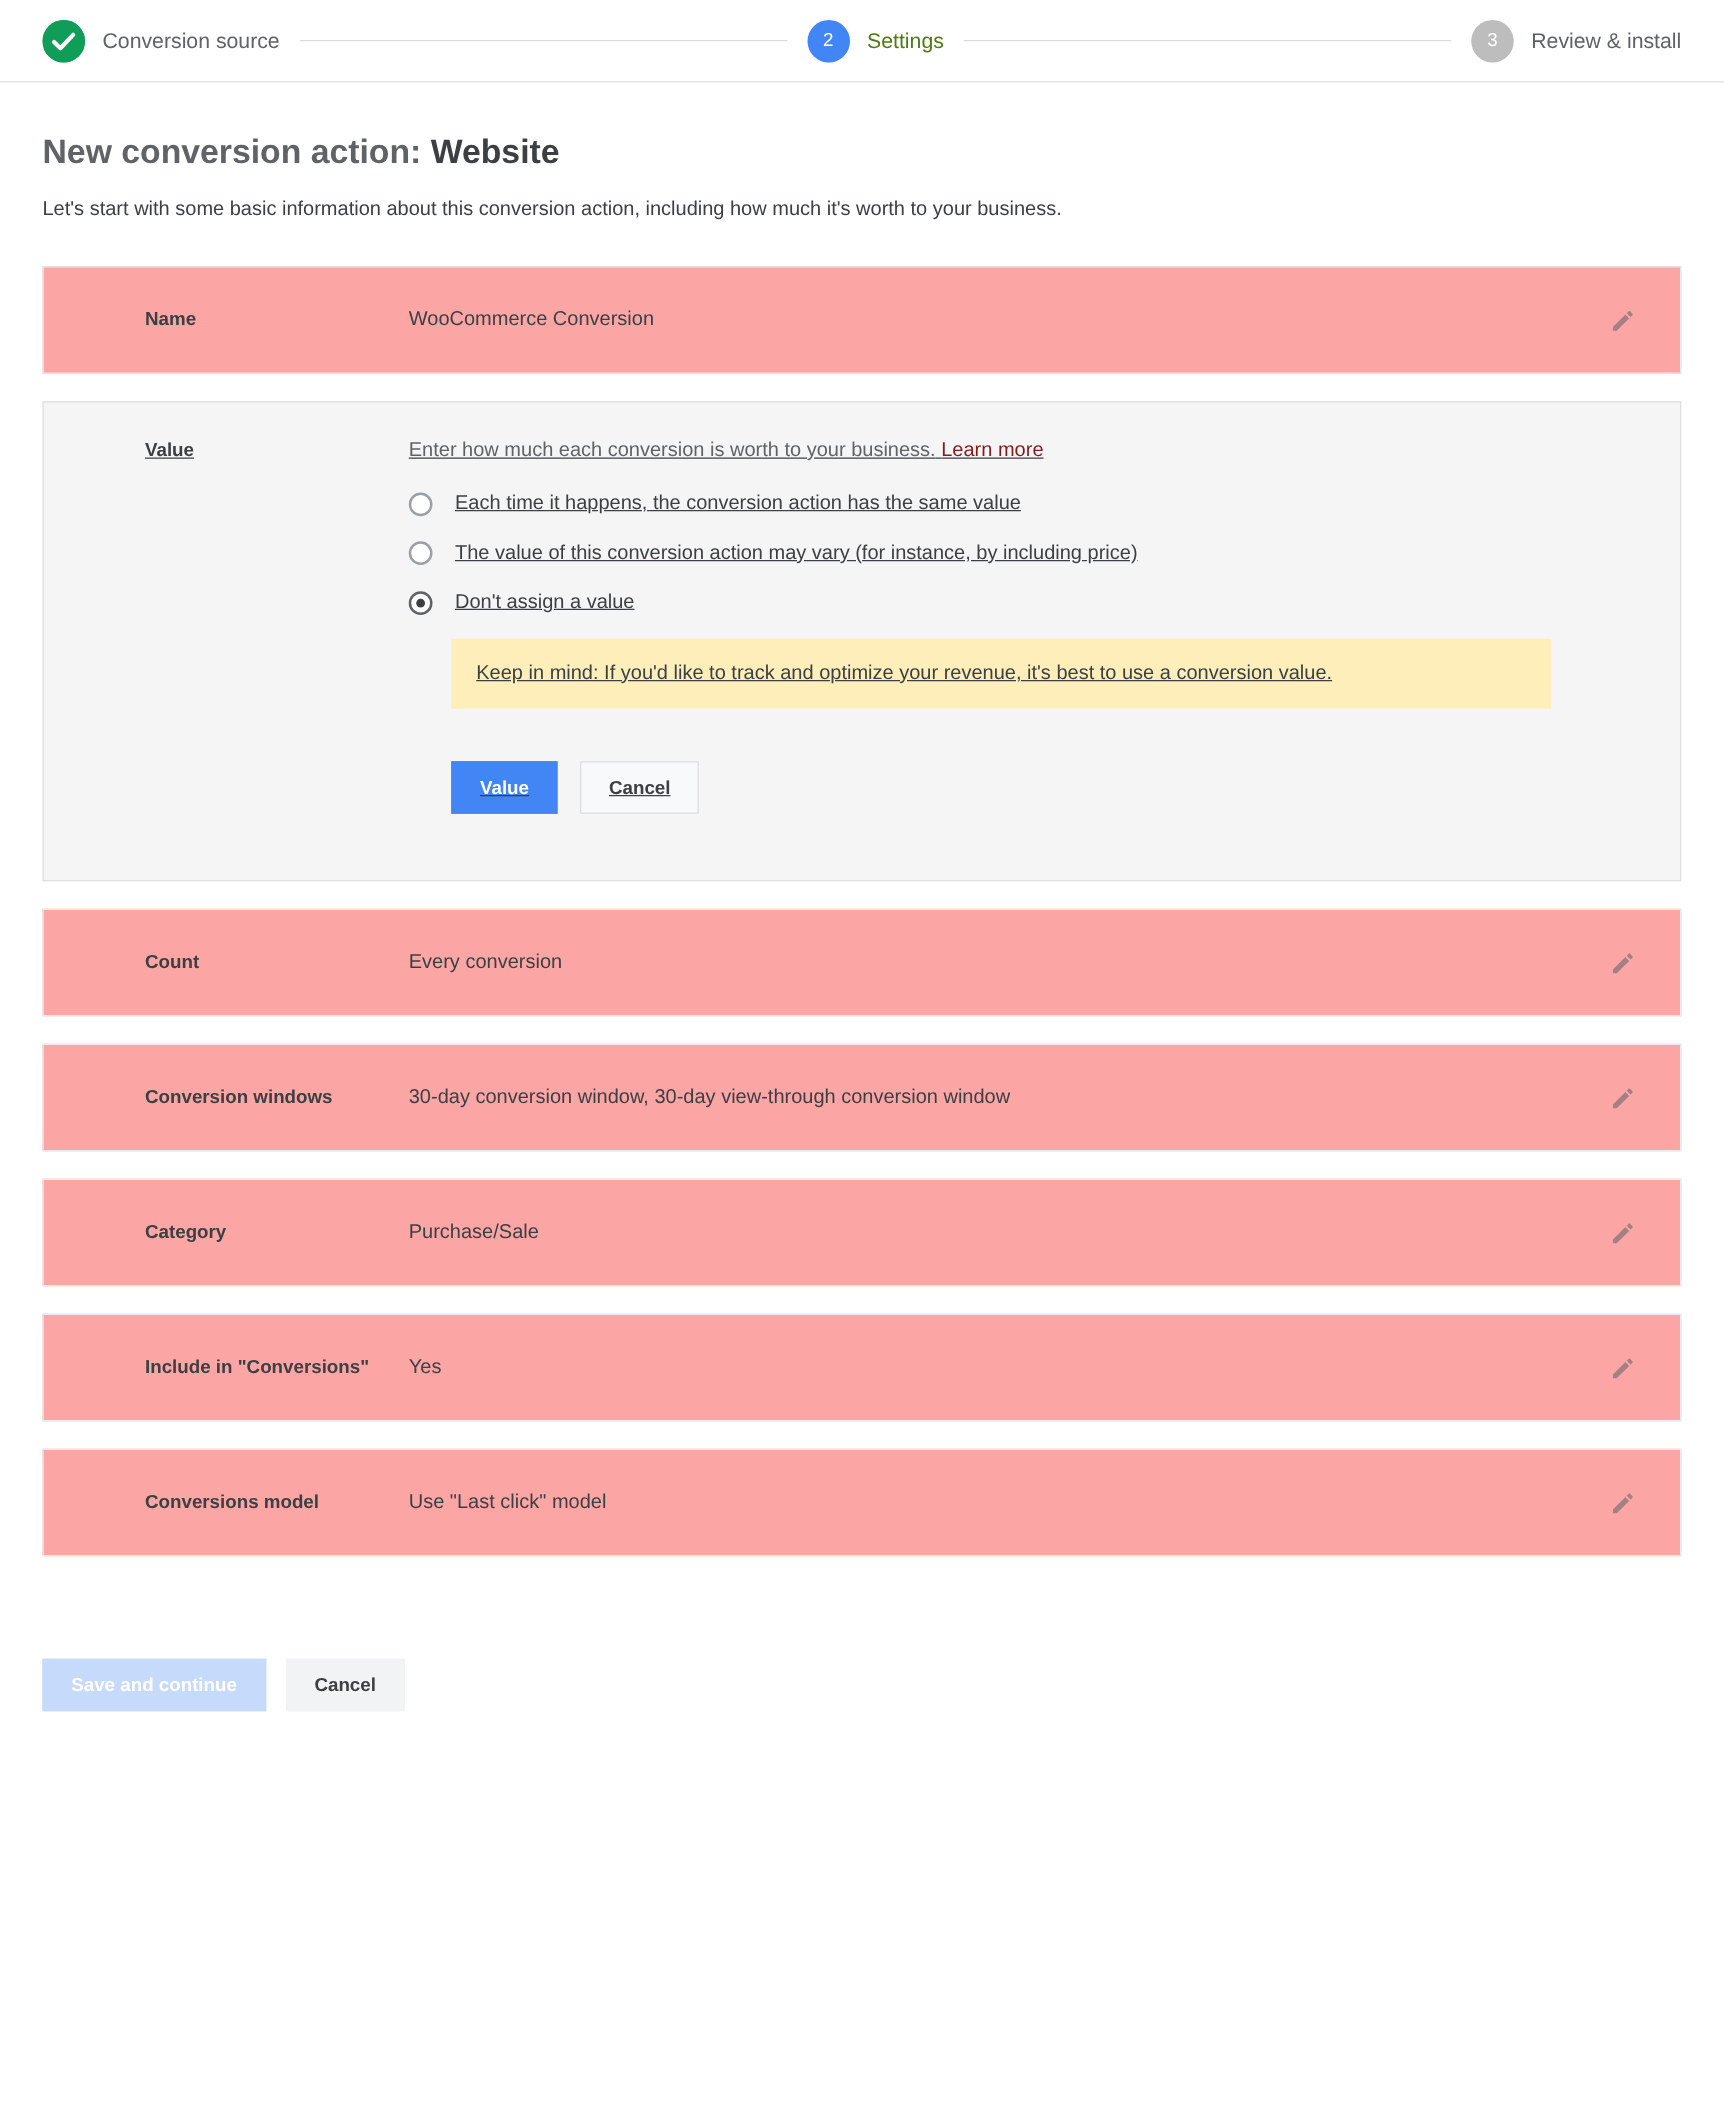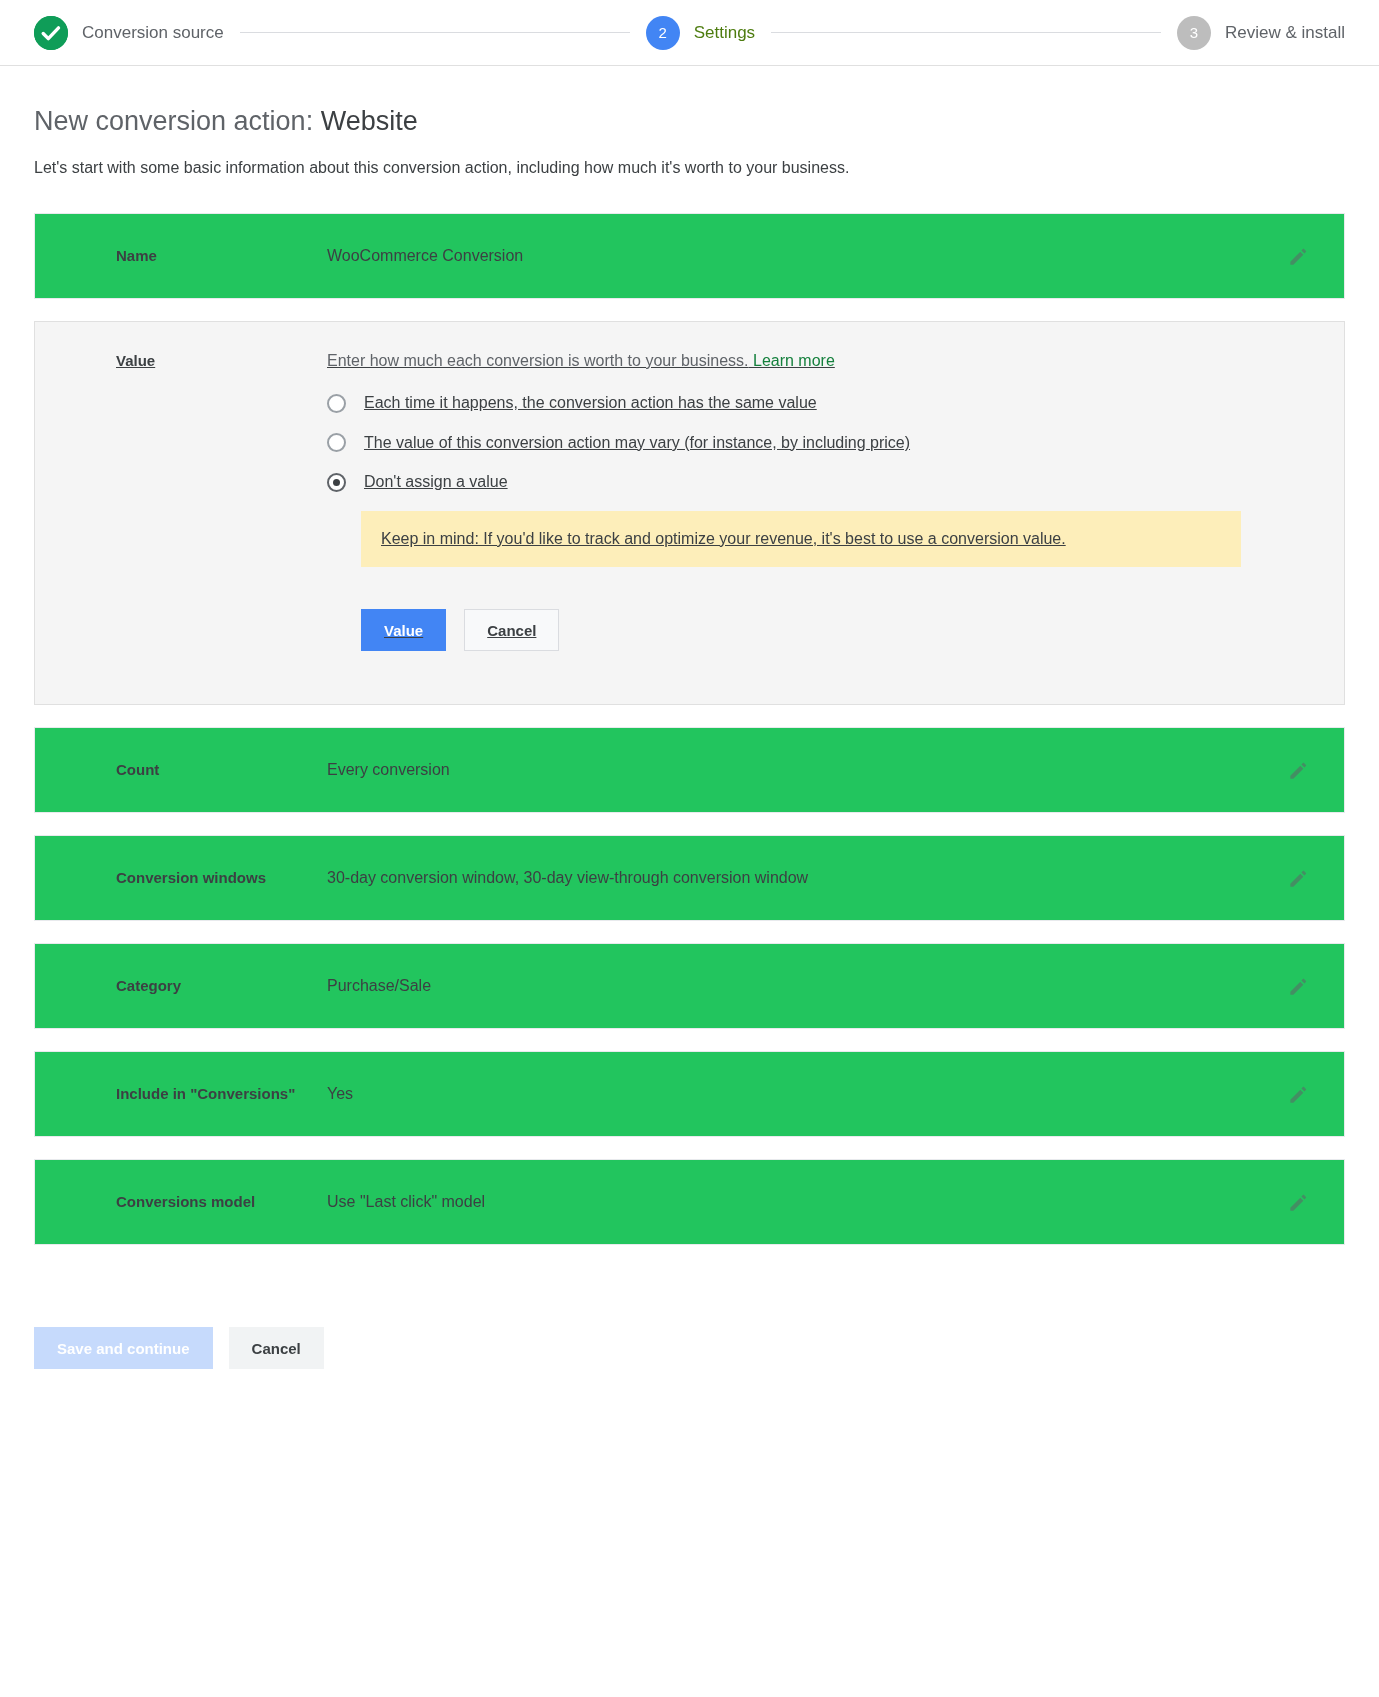--- a/index.html
+++ b/index.html
@@ -60,37 +60,37 @@
     width: 34px;
     height: 34px;
   }
 
   
   .page {
     padding: 40px 34px 0 34px;
   }
   .page-title {
     font-size: 27px;
-    font-weight: 400;
+    font-weight: 700;
     color: #5f6368;
     margin: 0 0 22px 0;
   }
   .page-title .emph {
     color: #3c4043;
   }
   .page-subtitle {
     font-size: 16px;
     color: #3c4043;
     margin: 0 0 36px 0;
   }
 
   
   .card {
     border: 1px solid #e8eaed;
-    background: #22c55e;
+    background: #fca5a5;
     margin-bottom: 22px;
     display: flex;
     align-items: flex-start;
     padding: 28px 24px;
     position: relative;
   }
   .card.collapsed { min-height: 86px; align-items: center; }
   .card.expanded {
     background: #f5f5f5;
     border-color: #e0e0e0;
@@ -123,21 +123,21 @@
   }
   .card.collapsed .edit-pencil { align-self: center; }
 
   
   .value-desc {
     font-size: 16px;
     color: #5f6368;
     margin-bottom: 20px;
   }
   .learn-more {
-    color: #15803d;
+    color: #7f1d1d;
     text-decoration: none;
     cursor: pointer;
   }
   .radio-row {
     display: flex;
     align-items: center;
     margin-bottom: 17px;
     cursor: pointer;
   }
   .radio {

